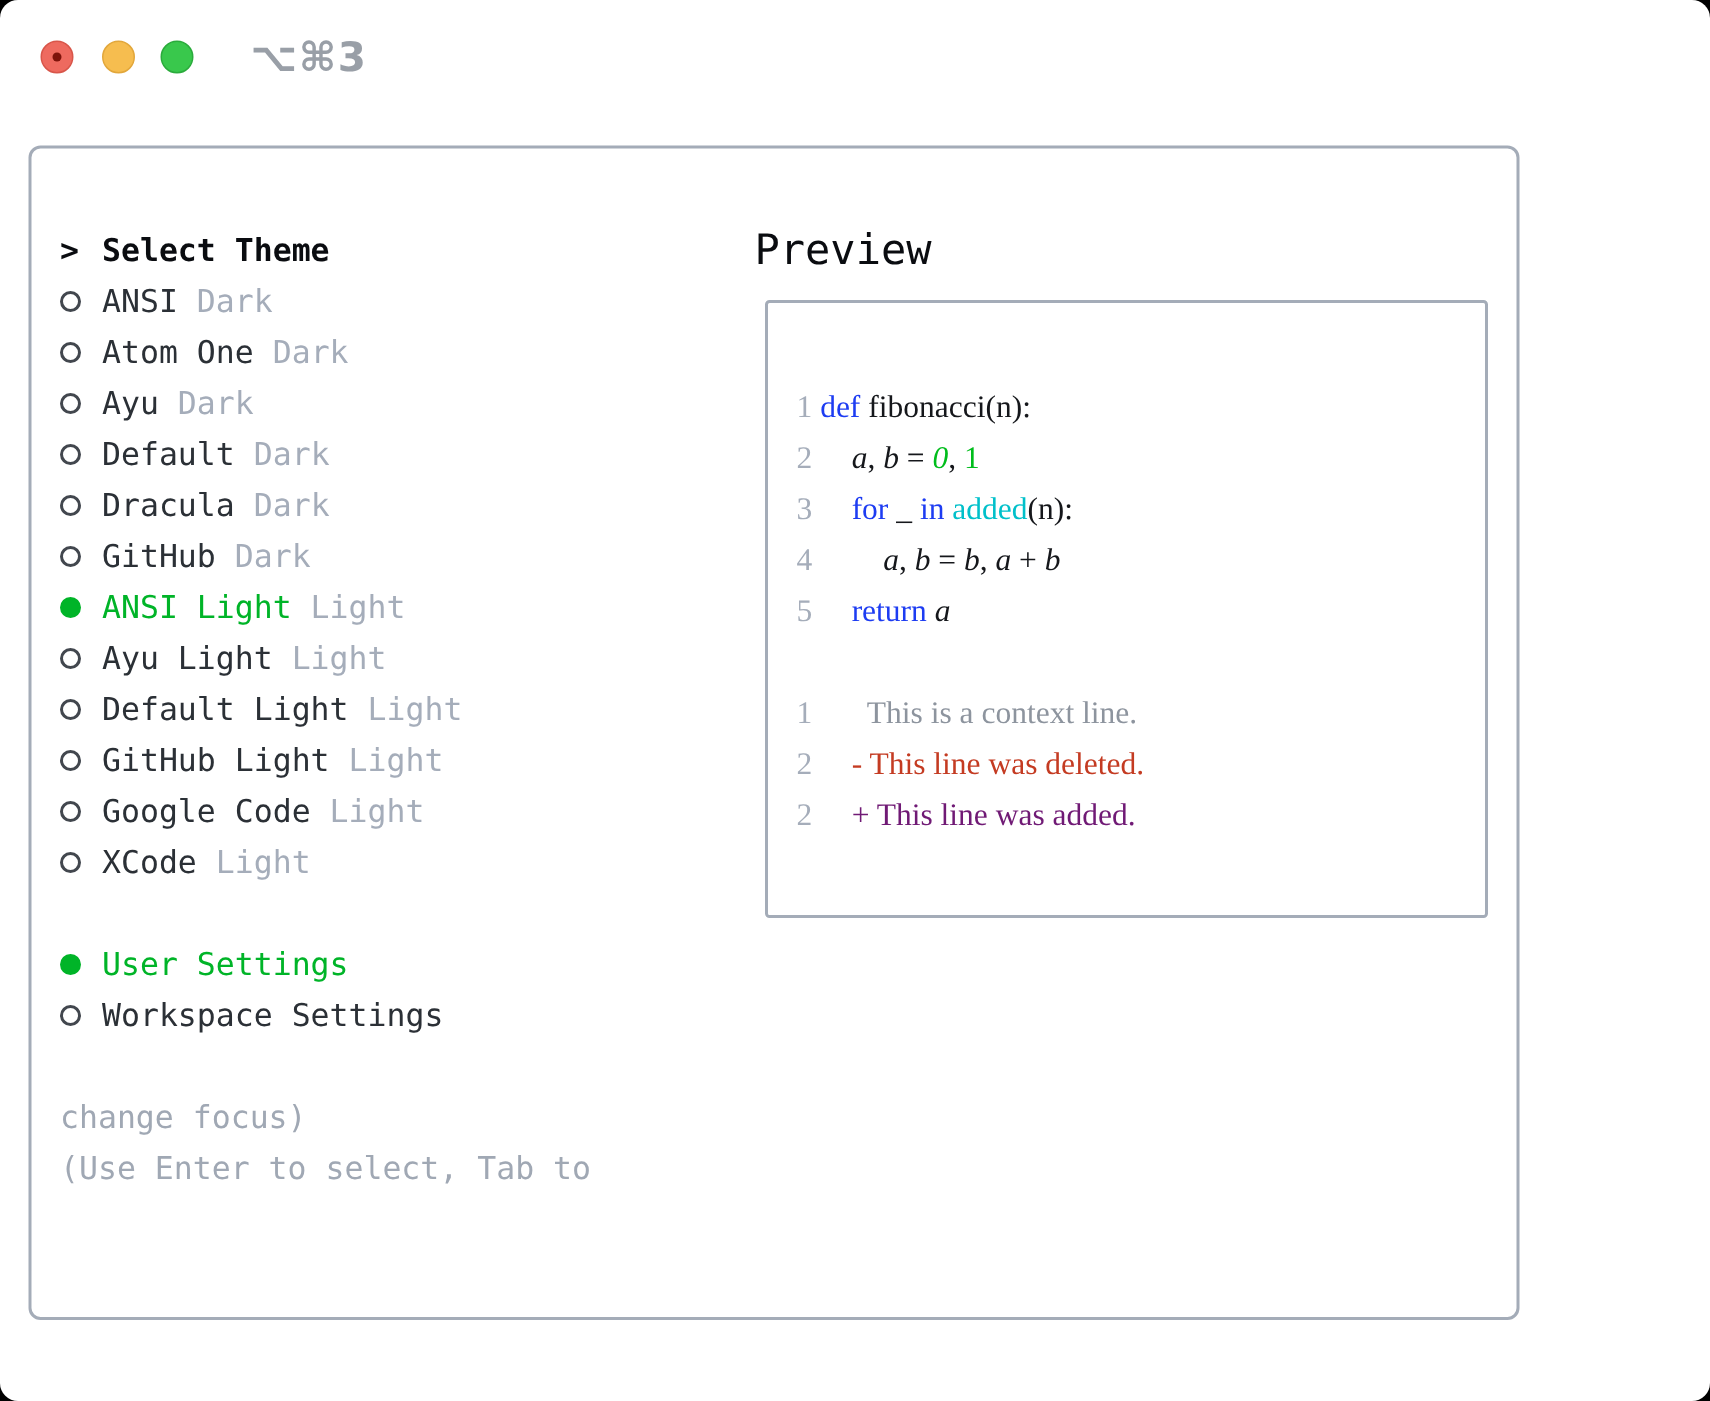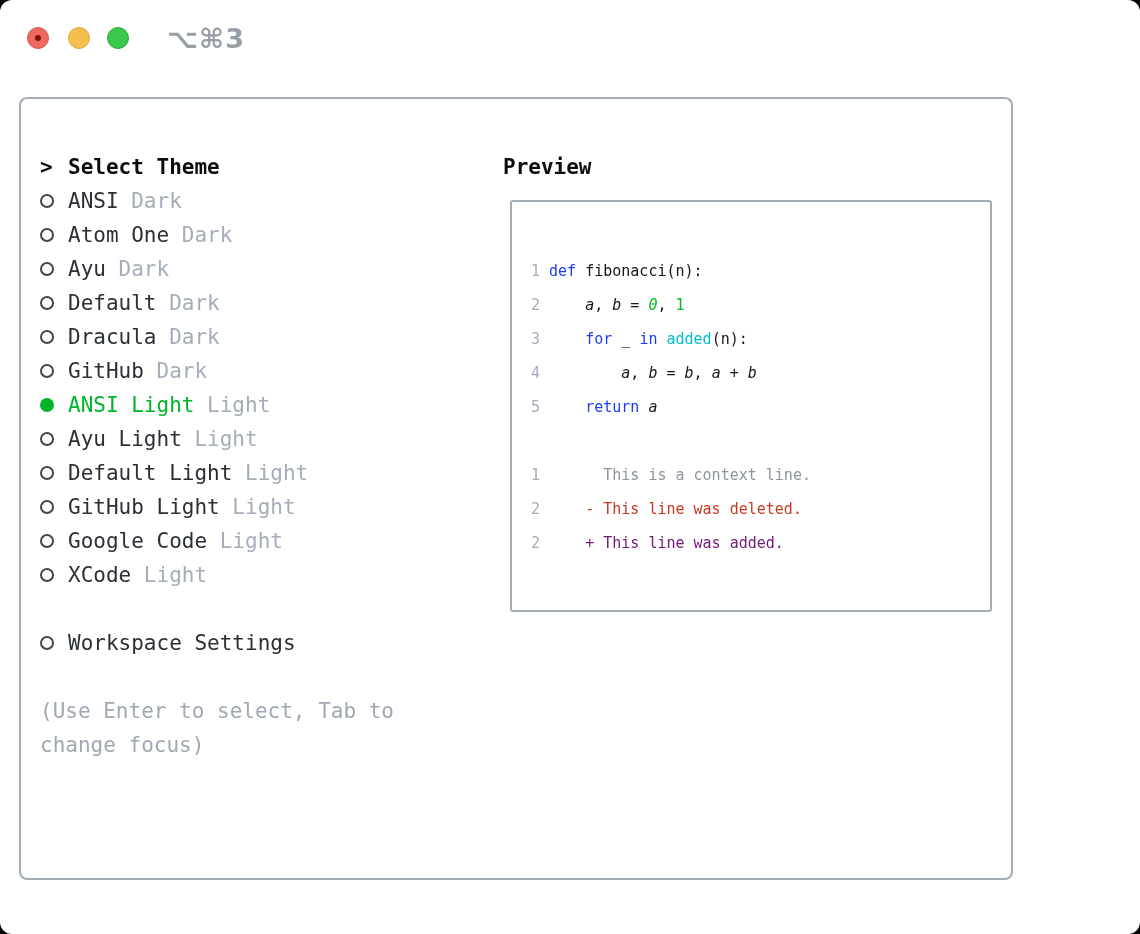--- a/index.html
+++ b/index.html
@@ -30,25 +30,25 @@
   .marker { display:inline-block; width:14px; height:14px; border-radius:50%;
             border:2px solid #42474e; margin-right:14px; flex:0 0 14px; }
   .marker.sel { background:#00b428; border-color:#00b428; }
   .opt-label { color:#2b3036; }
   .opt-label.sel { color:#00b428; }
   .variant { color:#a5adba; }
   .apply-title { color:#0a0c10; margin-left:28px; }
   .hint { color:#a0a8b4; }
   
   .preview-title { position:absolute; left:482px; top:51px; height:34px; line-height:34px;
-                   font-size:21px; font-weight:bold; color:#0a0c10; }
+                   font-size:28px; font-weight:normal; color:#0a0c10; }
   .preview-box { position:absolute; left:489px; top:101px; width:482px; height:412px;
                  border:2px solid #a4acb8; border-radius:3px; background:#fff;
                  padding:52px 0 0 19px; overflow:hidden; }
-  .code-line { height:34px; line-height:34px; font-size:15px; white-space:pre; }
+  .code-line { height:34px; line-height:34px; font-size:21px; white-space:pre;font-family:Liberation Serif, serif; }
   .seg.ln  { color:#a5adba; }
   .seg.tx  { color:#15171b; }
   .seg.kw  { color:#1d3cf2; }
   .seg.cy  { color:#00c0ca; }
   .seg.nm  { color:#00bd1c; }
   .seg.ctx { color:#8d949e; }
   .seg.del { color:#c43b22; }
   .seg.add { color:#701a75; }
   .seg.it  { font-style:italic; }
 </style>
@@ -84,28 +84,29 @@
           <div class="row"><span class="marker"></span><span class="opt-label">Default Light</span><span class="variant"> Light</span></div>
           <div class="row"><span class="marker"></span><span class="opt-label">GitHub Light</span><span class="variant"> Light</span></div>
           <div class="row"><span class="marker"></span><span class="opt-label">Google Code</span><span class="variant"> Light</span></div>
           <div class="row"><span class="marker"></span><span class="opt-label">XCode</span><span class="variant"> Light</span></div>
         </div>
 
       <div class="row blank"></div>
 
 
       <div id="apply-list">
+          <div class="row"><span class="marker sel"></span><span class="opt-label sel">User Settings</span></div>
           <div class="row"><span class="marker"></span><span class="opt-label">Workspace Settings</span></div>
         </div>
 
       <div class="row blank"></div>
 
       <div id="hint-lines">
+          <div class="row hint">change focus)</div>
           <div class="row hint">(Use Enter to select, Tab to</div>
-          <div class="row hint">change focus)</div>
         </div>
     </div>
 
     <div class="preview-title">Preview</div>
 
     <div class="preview-box">
       <div id="code-block">
           <div class="code-line"><span class="seg ln">1 </span><span class="seg kw">def</span><span class="seg tx"> fibonacci(n):</span></div>
           <div class="code-line"><span class="seg ln">2 </span><span class="seg tx">    </span><span class="seg tx it">a</span><span class="seg tx">, </span><span class="seg tx it">b</span><span class="seg tx"> = </span><span class="seg nm it">0</span><span class="seg tx">, </span><span class="seg nm">1</span></div>
           <div class="code-line"><span class="seg ln">3 </span><span class="seg tx">    </span><span class="seg kw">for</span><span class="seg tx"> _ </span><span class="seg kw">in</span><span class="seg tx"> </span><span class="seg cy">added</span><span class="seg tx">(n):</span></div>

